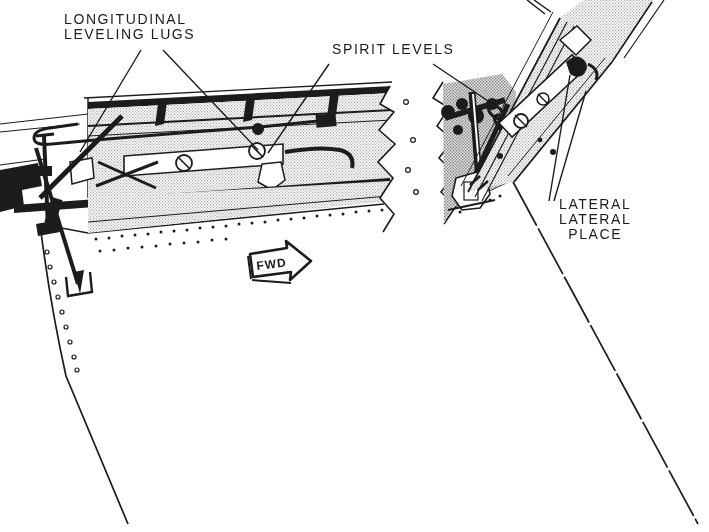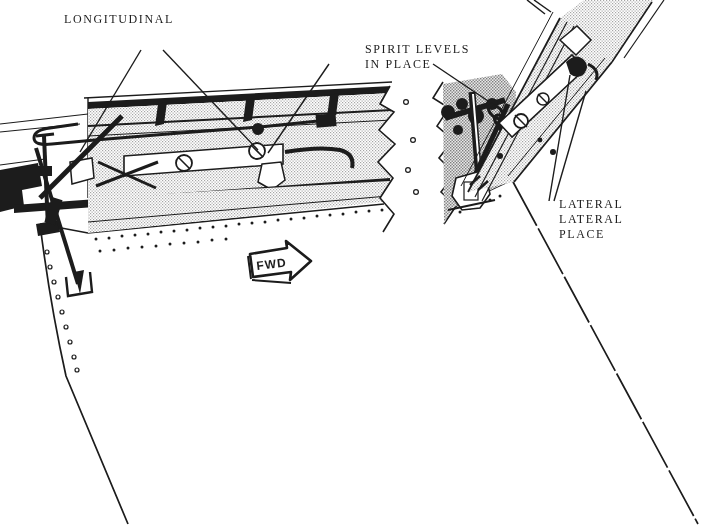--- a/index.html
+++ b/index.html
@@ -1,20 +1,20 @@
 <!DOCTYPE html>
 <html><head>
 <meta charset="utf-8">
 <style>
   html,body{margin:0;padding:0;background:#ffffff;}
   .stage{position:relative;width:709px;height:532px;background:#ffffff;overflow:hidden;
          font-family:"Liberation Sans",sans-serif;}
   .stage svg{position:absolute;left:0;top:0;}
-  .callout{position:absolute;color:#1c1c1c;font-size:12px;line-height:15px;
-           letter-spacing:1.6px;white-space:nowrap;font-weight:400;font-family:Liberation Serif, serif;}
+  .callout{position:absolute;color:#1c1c1c;font-size:14px;line-height:15px;
+           letter-spacing:1.6px;white-space:nowrap;font-weight:400;}
   .ink{stroke:#1c1c1c;}
   .nofill{fill:none;}
   .wfill{fill:#ffffff;}
   .dfill{fill:#1c1c1c;}
 </style>
 </head>
 <body>
 
 <div class="stage">
 
@@ -237,26 +237,26 @@
   <g>
     <polygon class="wfill ink" stroke-width="2.6" stroke-linejoin="round" points="250,254 287,248 286,241 311,261 290,280 291,272 253,277"></polygon>
     <line class="ink" stroke-width="2" x1="248" y1="256" x2="251" y2="279"></line>
     <line class="ink" stroke-width="2" x1="252" y1="280" x2="291" y2="283"></line>
     <text x="0" y="0" transform="translate(257,270) rotate(-7)" font-size="12" font-weight="bold" letter-spacing="1" fill="#1c1c1c" font-family="Liberation Sans, sans-serif">FWD</text>
   </g>
 </svg>
 
   <div class="callout" style="left:64px;top:12px;">
     <div>LONGITUDINAL</div>
+    <div>LEVELING LUGS</div>
   </div>
 
-  <div class="callout" style="left:332px;top:42px;margin-left:33px;">
+  <div class="callout" style="left:332px;top:42px;">
     <div>SPIRIT LEVELS</div>
-    <div>IN PLACE</div>
   </div>
 
-  <div class="callout" style="left:559px;top:197px;">
+  <div class="callout" style="left:559px;top:197px;text-align:center;">
     <div>LATERAL</div>
     <div>LATERAL</div>
     <div>PLACE</div>
   </div>
 
 </div>
 
 </body></html>

